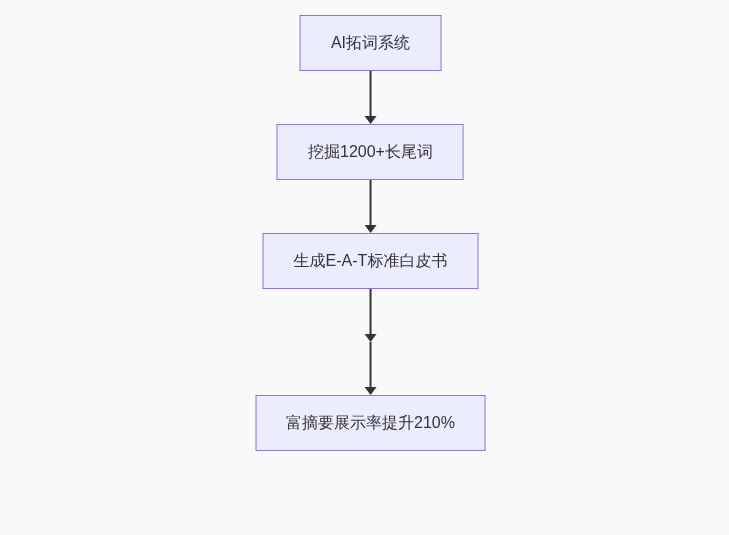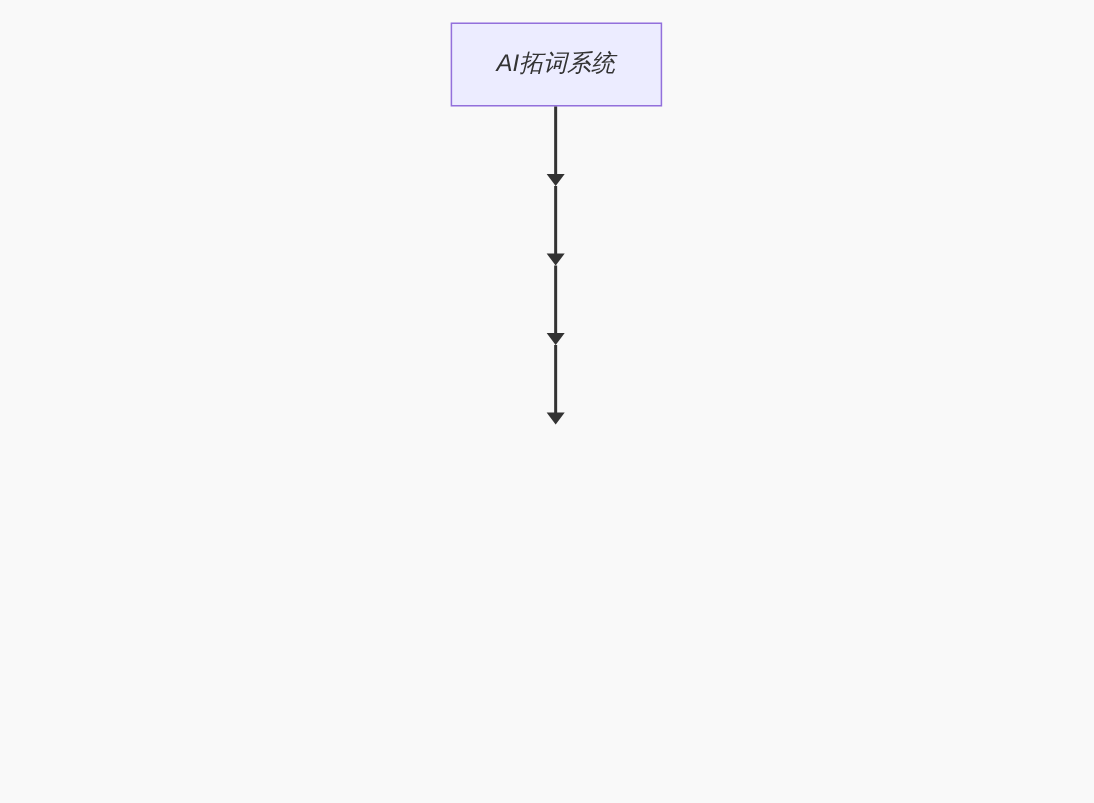--- a/index.html
+++ b/index.html
@@ -22,21 +22,20 @@
     overflow: hidden;
   }
   .flow {
     position: absolute;
     top: 15px;
     left: 50%;
     transform: translateX(calc(-50% + 6px));
     display: flex;
     flex-direction: column;
     align-items: center;
-    font-style: italic;
   }
   .node {
     background: var(--node-fill);
     border: 1px solid var(--node-border);
     color: var(--node-text);
     font-size: 16px;
     line-height: 20px;
     padding: 17px 30px;
     text-align: center;
     white-space: nowrap;
@@ -76,33 +75,42 @@
 
     <div class="node">
       <span>AI拓词系统</span>
     </div>
 
     <div class="arrow">
       <div class="arrow-line"></div>
       <div class="arrow-head"></div>
     </div>
 
+    <div class="node">
+      <span>挖掘1200+长尾词</span>
+    </div>
+
+    <div class="arrow">
+      <div class="arrow-line"></div>
+      <div class="arrow-head"></div>
+    </div>
+
+    <div class="node">
+      <span>生成E-A-T标准白皮书</span>
+    </div>
 
     <div class="arrow">
       <div class="arrow-line"></div>
       <div class="arrow-head"></div>
     </div>
 
 
     <div class="arrow">
       <div class="arrow-line"></div>
       <div class="arrow-head"></div>
     </div>
 
-
-    <div class="arrow">
-      <div class="arrow-line"></div>
-      <div class="arrow-head"></div>
+    <div class="node">
+      <span>富摘要展示率提升210%</span>
     </div>
-
 
   </div>
 </div>
 
 </body></html>

